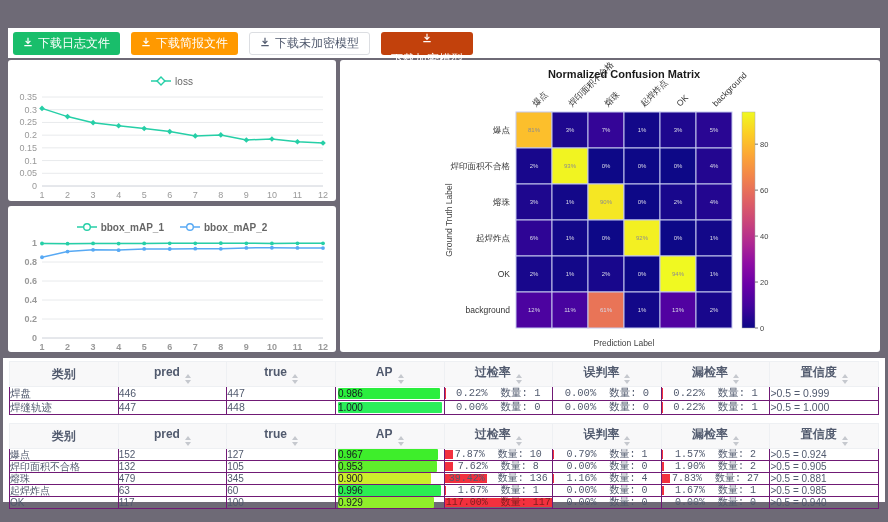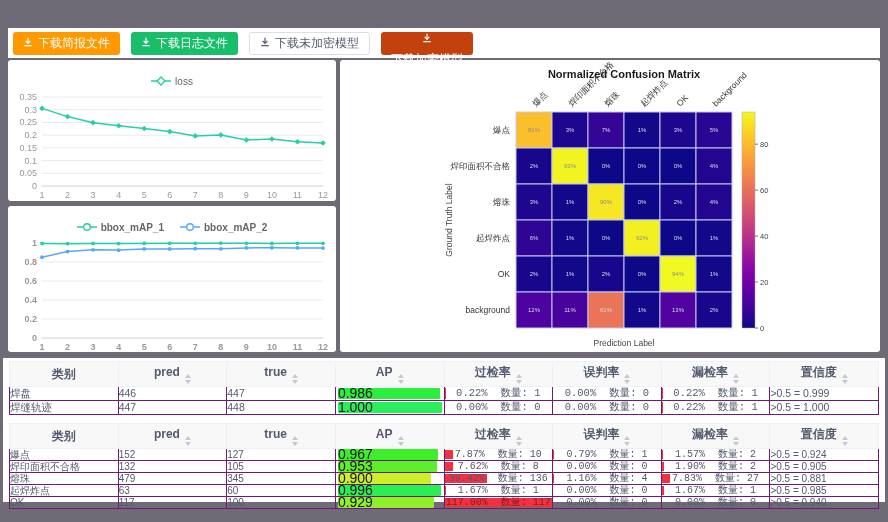--- a/index.html
+++ b/index.html
@@ -29,48 +29,48 @@
   table.metrics td{height:13px;text-align:left;border:1px solid #701a75;padding:0;position:relative;
                    font-size:10.5px;line-height:13px;overflow:hidden;}
   table.metrics.compact td{height:11px;line-height:11px;font-size:10px;}
   .carets{display:inline-flex;flex-direction:column;gap:2px;margin-left:5px;vertical-align:-2px;}
   .cu{width:0;height:0;border-left:3.5px solid transparent;border-right:3.5px solid transparent;
       border-bottom:4px solid #c5c8ce;}
   .cd{width:0;height:0;border-left:3.5px solid transparent;border-right:3.5px solid transparent;
       border-top:4px solid #c5c8ce;}
   .ap-wrap{position:relative;height:11px;margin:0 2px;}
   .ap-bar{position:absolute;left:0;top:0;bottom:0;border-radius:1px;}
-  .ap-text{position:relative;display:block;line-height:11px;color:#15191f;font-size:14px;}
+  .ap-text{position:relative;display:block;line-height:11px;color:#15191f;font-size:10px;}
   .rate-wrap{position:relative;height:100%;font-family:Liberation Mono, monospace;}
   .rate-bar{position:absolute;left:0;top:1px;bottom:1px;background:#f2303e;}
   .rate-text{position:relative;display:flex;justify-content:center;gap:13px;height:100%;align-items:center;}
   .rate-text.alert{color:#7d1f1f;}
   svg text{font-family:"Liberation Sans","DejaVu Sans",sans-serif;}
 </style>
 </head>
 <body>
 
 <div class="page">
 
   <div class="toolbar">
+    <button class="btn btn-green">
+      <span>
+        <svg width="10" height="10" viewBox="0 0 10 10">
+            <path d="M5 0.8 V6 M2.6 3.8 L5 6.3 L7.4 3.8 M1.3 8.7 H8.7" stroke="#fff" stroke-width="1.2" fill="none"></path>
+          </svg>
+      </span>
+      <span>下载日志文件</span>
+    </button>
     <button class="btn btn-orange">
       <span>
         <svg width="10" height="10" viewBox="0 0 10 10">
             <path d="M5 0.8 V6 M2.6 3.8 L5 6.3 L7.4 3.8 M1.3 8.7 H8.7" stroke="#fff" stroke-width="1.2" fill="none"></path>
           </svg>
       </span>
       <span>下载简报文件</span>
-    </button>
-    <button class="btn btn-green">
-      <span>
-        <svg width="10" height="10" viewBox="0 0 10 10">
-            <path d="M5 0.8 V6 M2.6 3.8 L5 6.3 L7.4 3.8 M1.3 8.7 H8.7" stroke="#fff" stroke-width="1.2" fill="none"></path>
-          </svg>
-      </span>
-      <span>下载日志文件</span>
     </button>
     <button class="btn btn-plain">
       <span>
         <svg width="10" height="10" viewBox="0 0 10 10">
             <path d="M5 0.8 V6 M2.6 3.8 L5 6.3 L7.4 3.8 M1.3 8.7 H8.7" stroke="#515a6e" stroke-width="1.2" fill="none"></path>
           </svg>
       </span>
       <span>下载未加密模型</span>
     </button>
     <button class="btn btn-gray">

